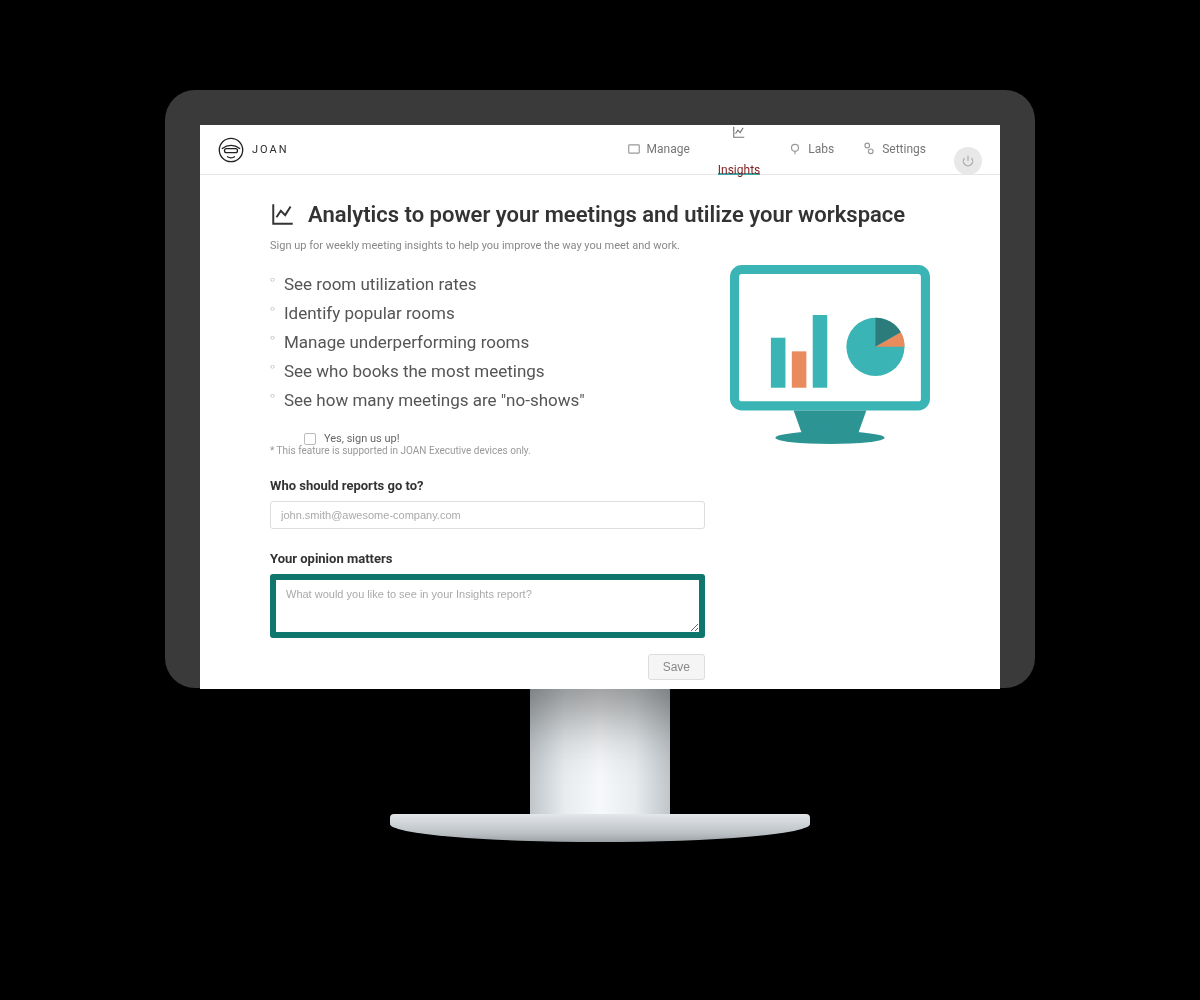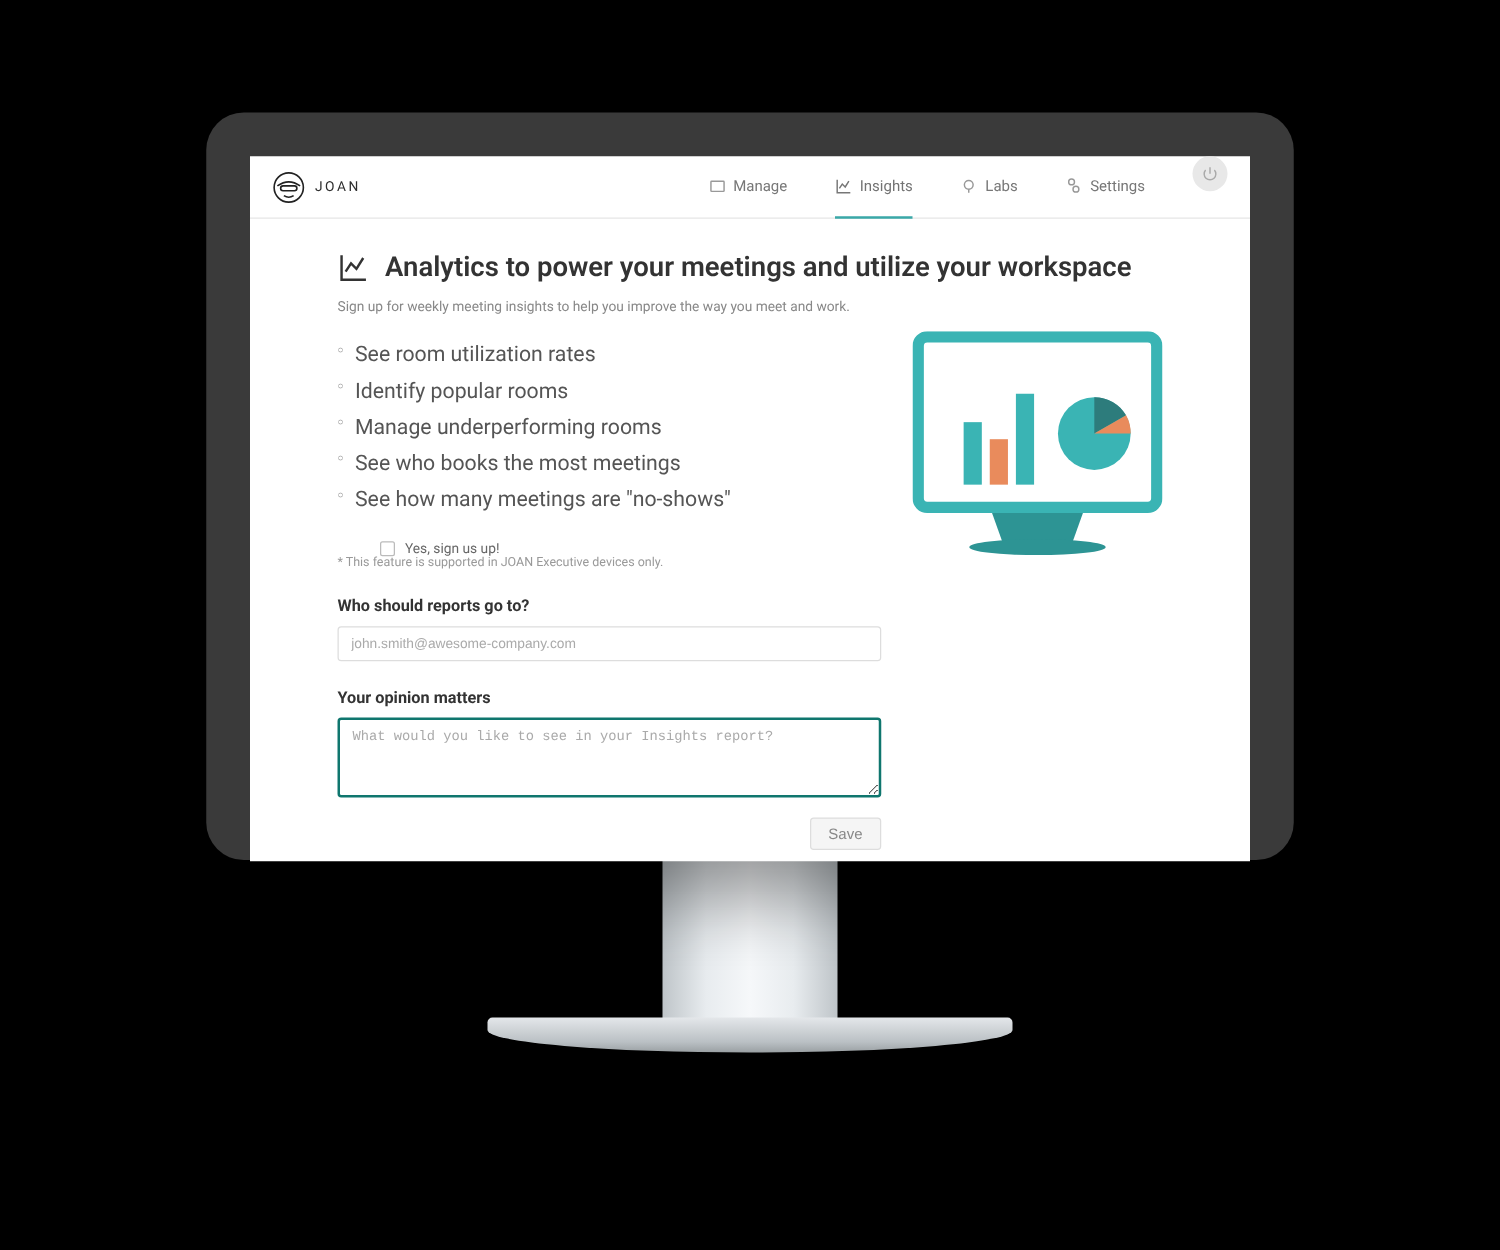--- a/index.html
+++ b/index.html
@@ -54,37 +54,38 @@
     font-size: 11px;
     letter-spacing: 2px;
     color: #2d2d2d;
   }
   .brand-logo {
     width: 26px;
     height: 26px;
   }
   .nav-menu {
     display: flex;
-    align-items: flex-start;
-    gap: 38px;
+    align-items: flex-end;
+    gap: 28px;
   }
   .nav-item {
     display: flex;
     align-items: center;
     gap: 6px;
     font-size: 12px;
     color: #777;
     cursor: pointer;
     height: 50px;
     line-height: 50px;
     border-bottom: 2px solid transparent;
   }
   .nav-item.active {
     border-bottom-color: #3aa8a8;
-    color: #737373;
+    color: #7f1d1d;
+    flex-direction: column;
   }
   .nav-icon {
     display: inline-flex;
   }
   .power-button {
     width: 28px;
     height: 28px;
     border-radius: 50%;
     background: #e8e8e8;
     display: flex;
@@ -163,25 +164,25 @@
     border-radius: 3px;
     padding: 0 10px;
     font-size: 11px;
     color: #333;
     margin-bottom: 22px;
   }
   .email-input::placeholder { color: #aaa; }
   .opinion-textarea {
     width: 435px;
     height: 64px;
-    border: 2px solid #0f766e;
+    border: 6px solid #0f766e;
     border-radius: 3px;
     padding: 8px 10px;
     font-size: 11px;
-    font-family: Liberation Mono, monospace;
+    font-family: Liberation Sans, sans-serif;
     resize: both;
     margin-bottom: 12px;
   }
   .opinion-textarea::placeholder { color: #aaa; }
   .save-row {
     width: 435px;
     display: flex;
     justify-content: flex-end;
   }
   .save-button {

